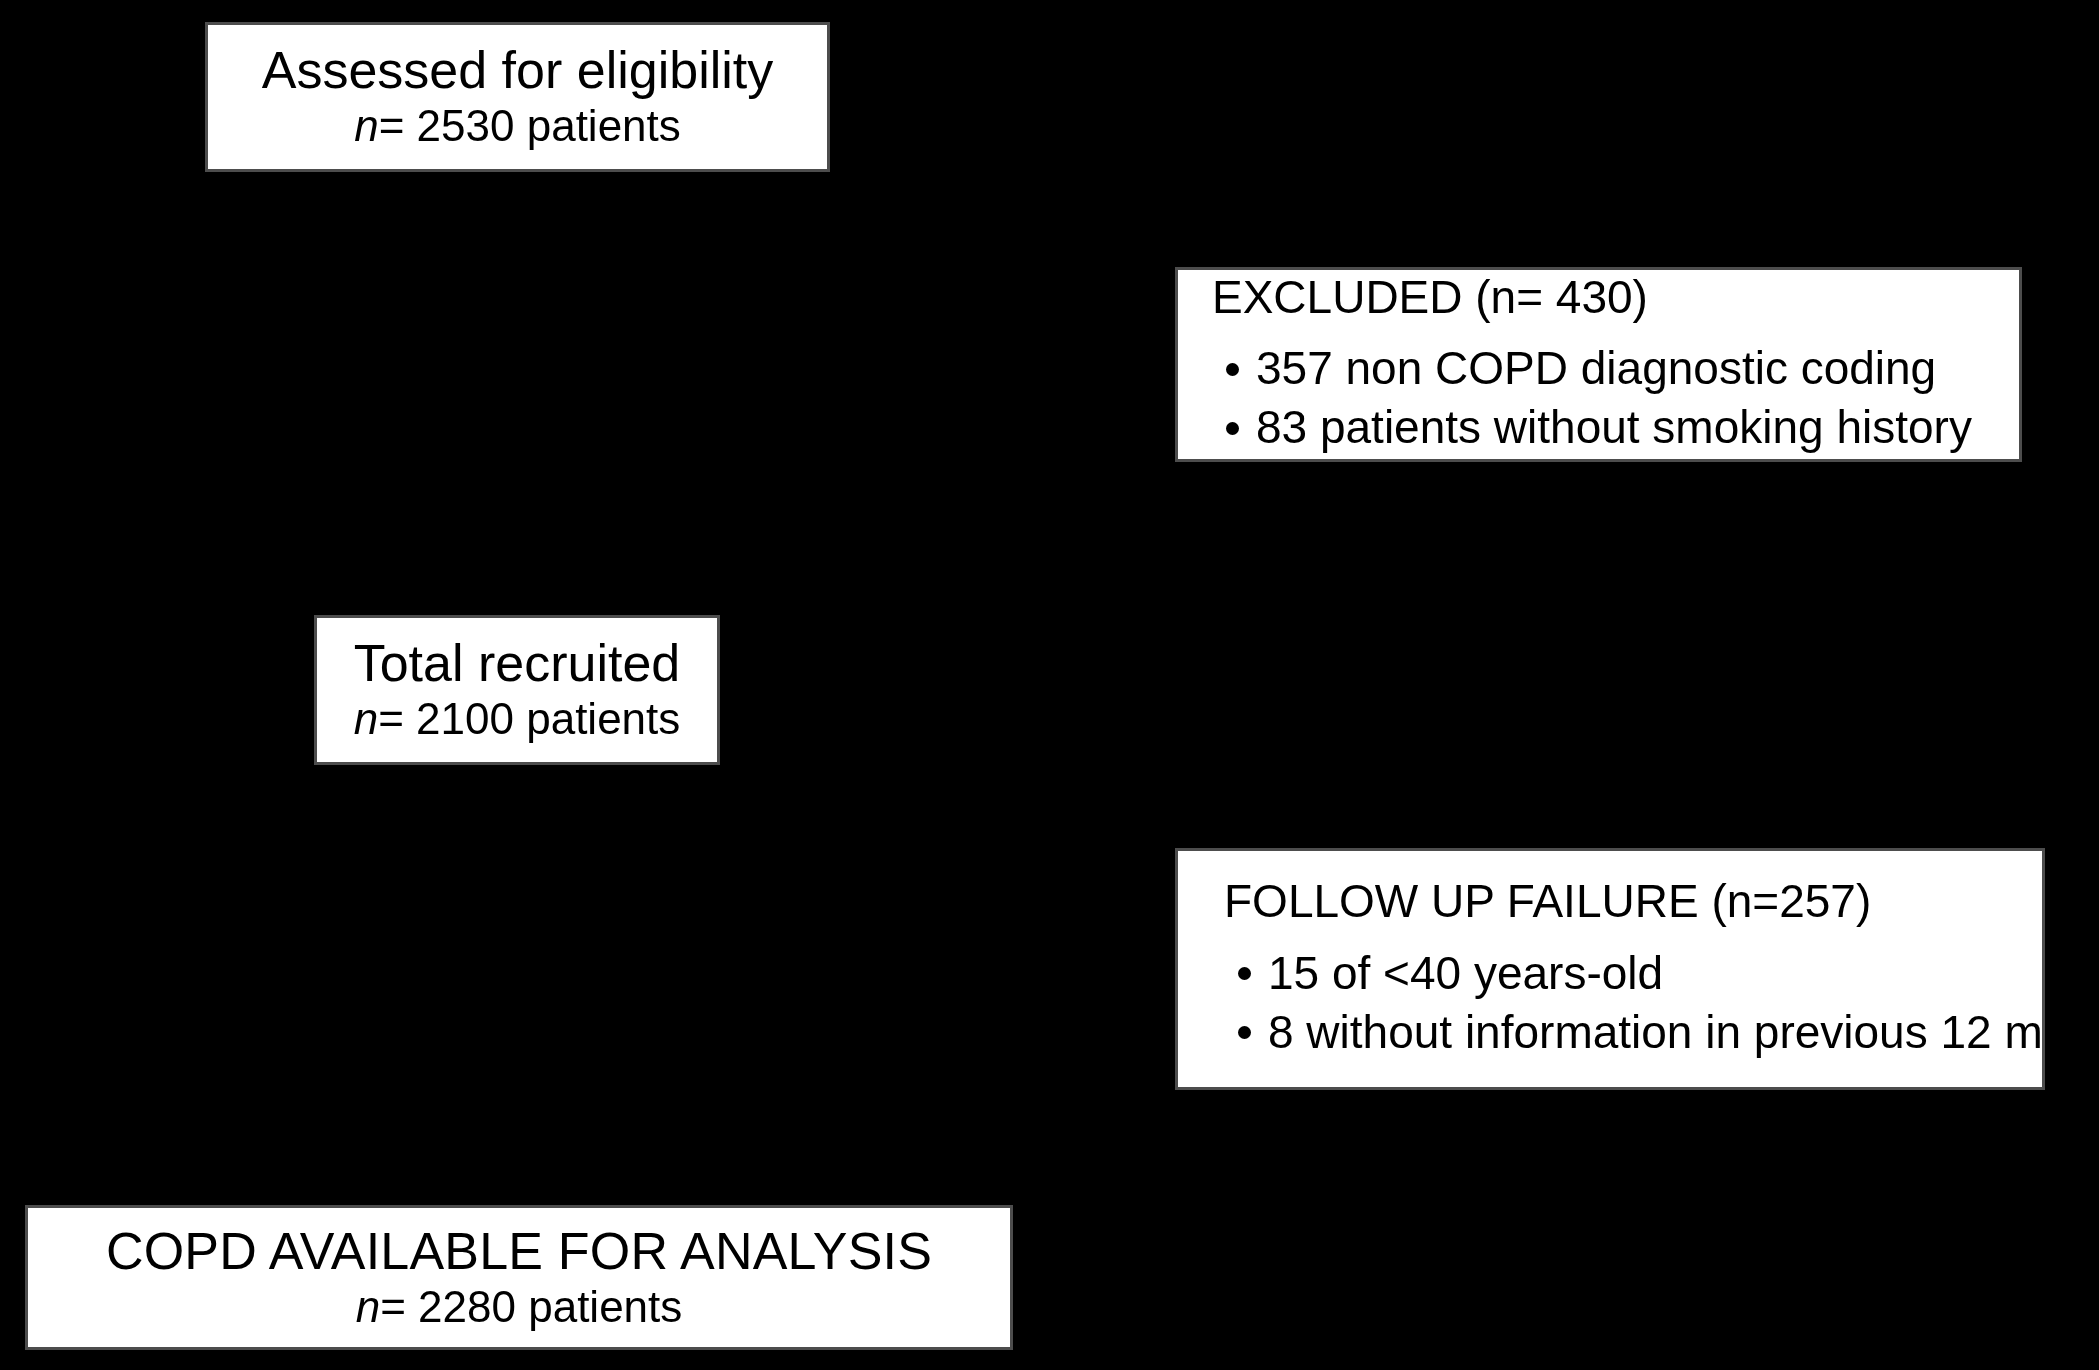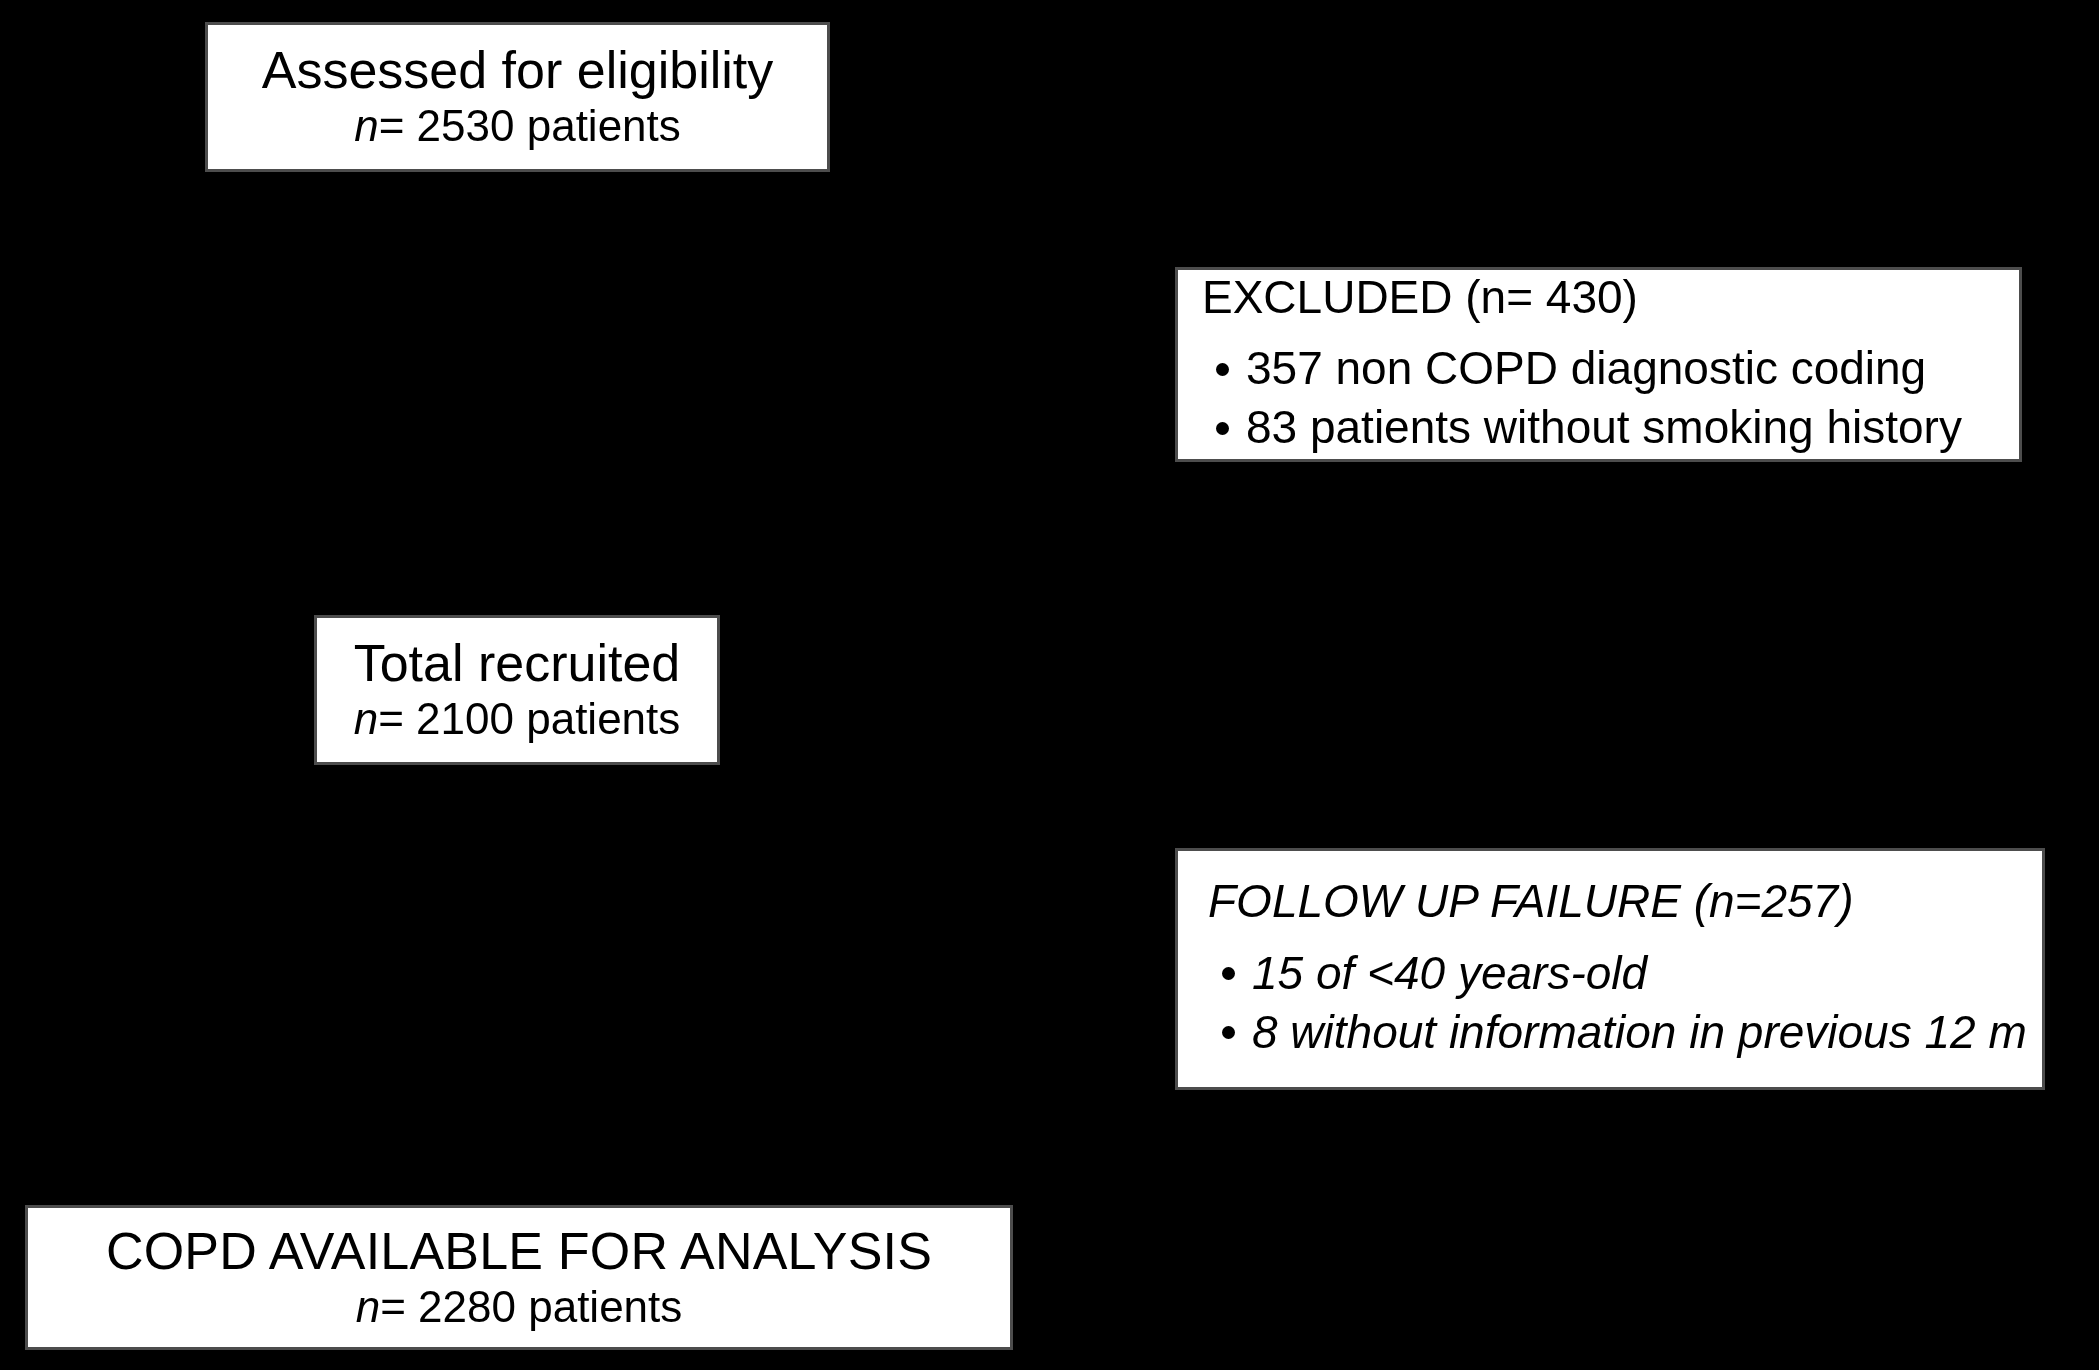--- a/index.html
+++ b/index.html
@@ -84,22 +84,22 @@
     border-radius: 50%;
   }
   svg.connectors {
     position: absolute;
     left: 0;
     top: 0;
     width: 2099px;
     height: 1370px;
     pointer-events: none;
   }
-  .inner-pad-left { padding-left: 24px; }
-  .inner-pad-left-2 { padding-left: 30px; font-style: italic; }
+  .inner-pad-left { padding-left: 34px; }
+  .inner-pad-left-2 { padding-left: 46px; }
 </style>
 </head>
 <body>
 
 <div id="canvas">
 
   <svg class="connectors" viewBox="0 0 2099 1370" xmlns="http://www.w3.org/2000/svg">
     <defs>
       <marker id="arrowhead" markerWidth="9" markerHeight="9" refX="8.4" refY="4.5" orient="auto" markerUnits="strokeWidth">
         <path d="M0,0.4 L8.6,4.5 L0,8.6 z" fill="#000000"></path>

